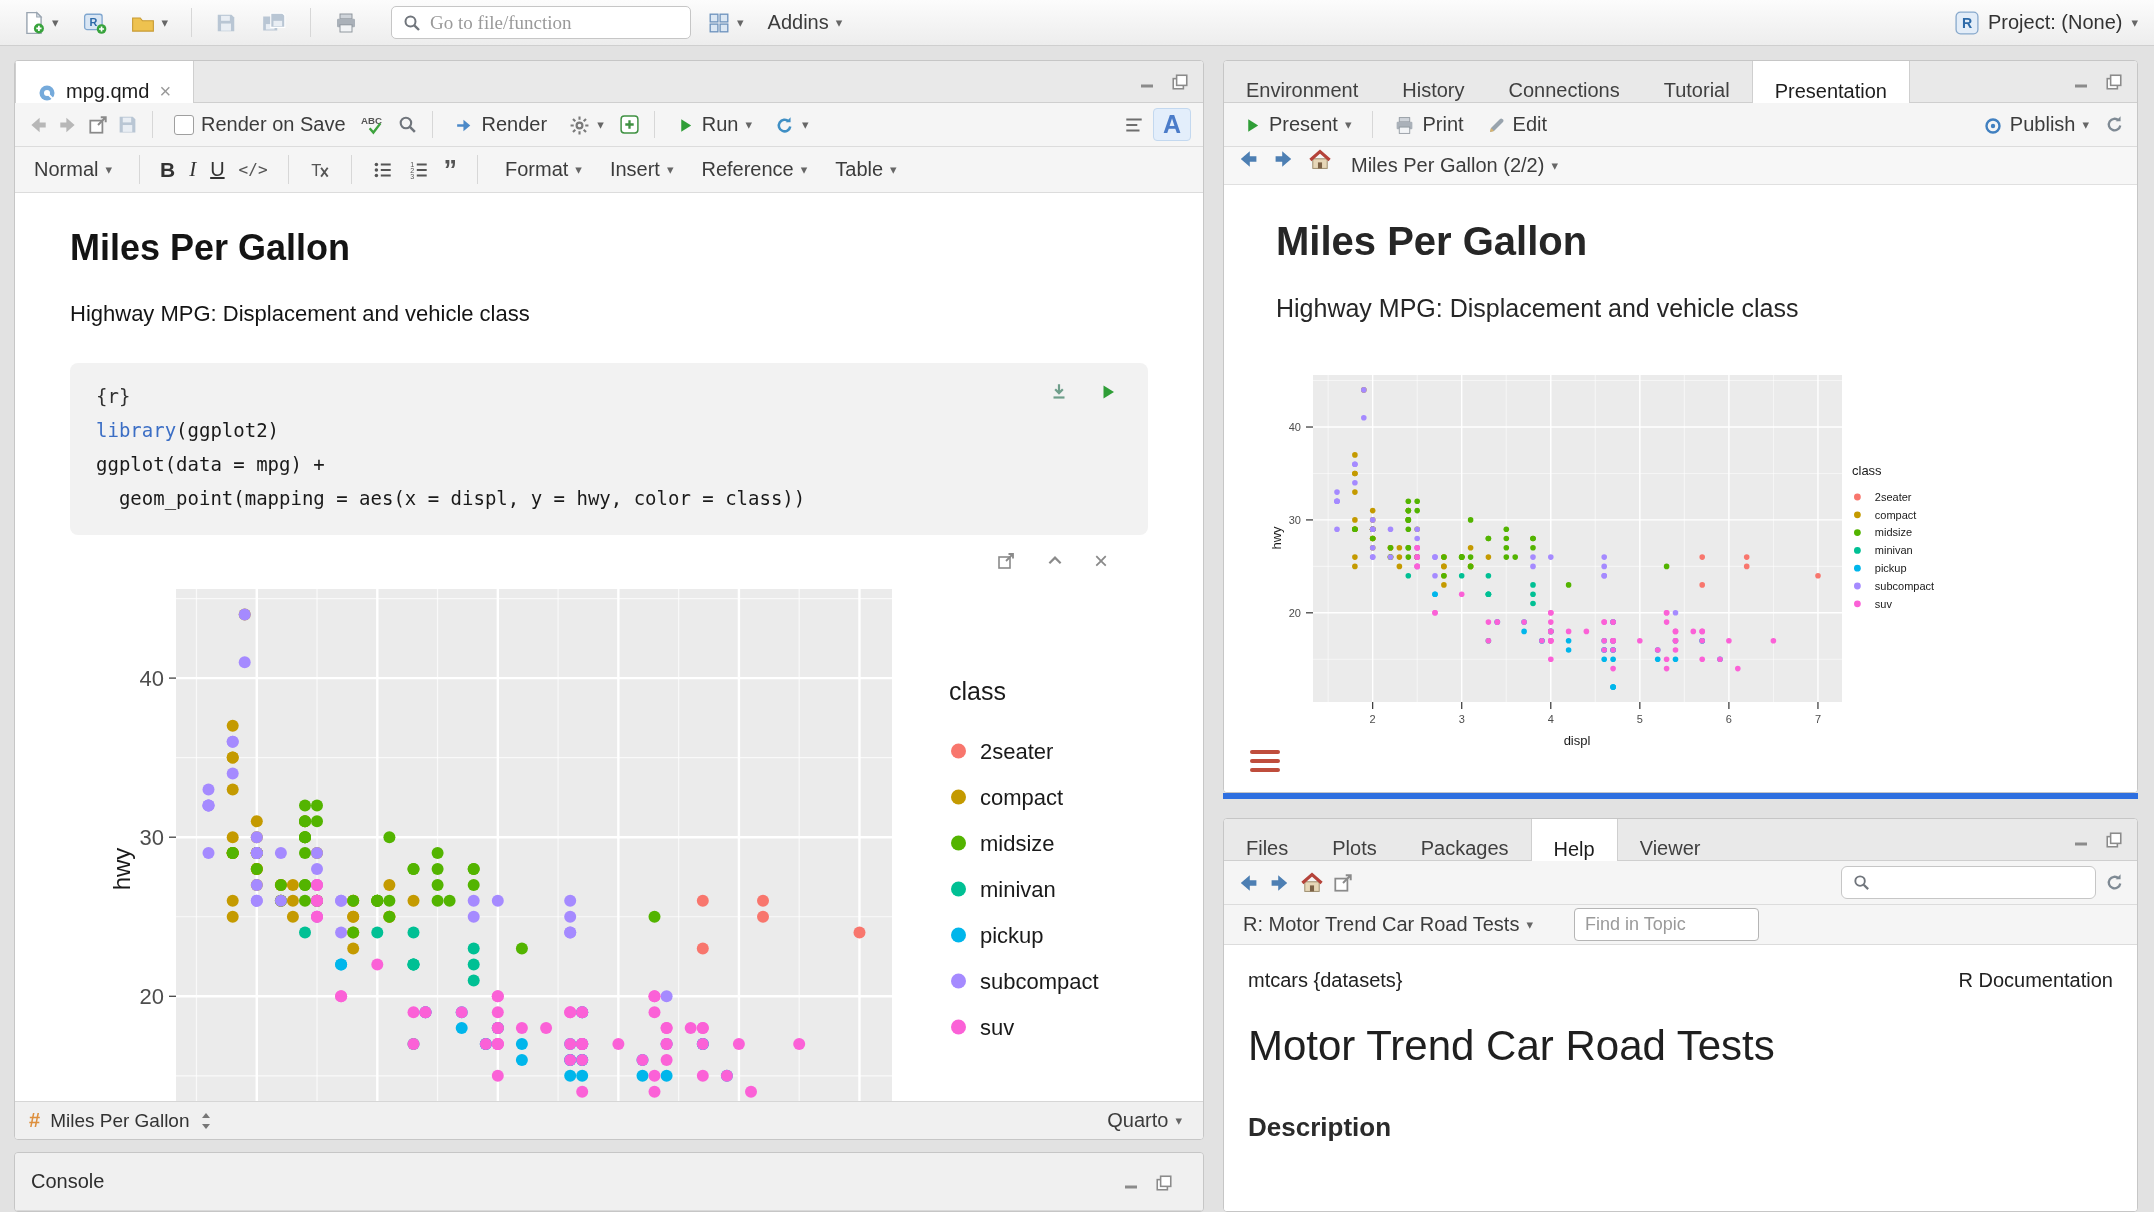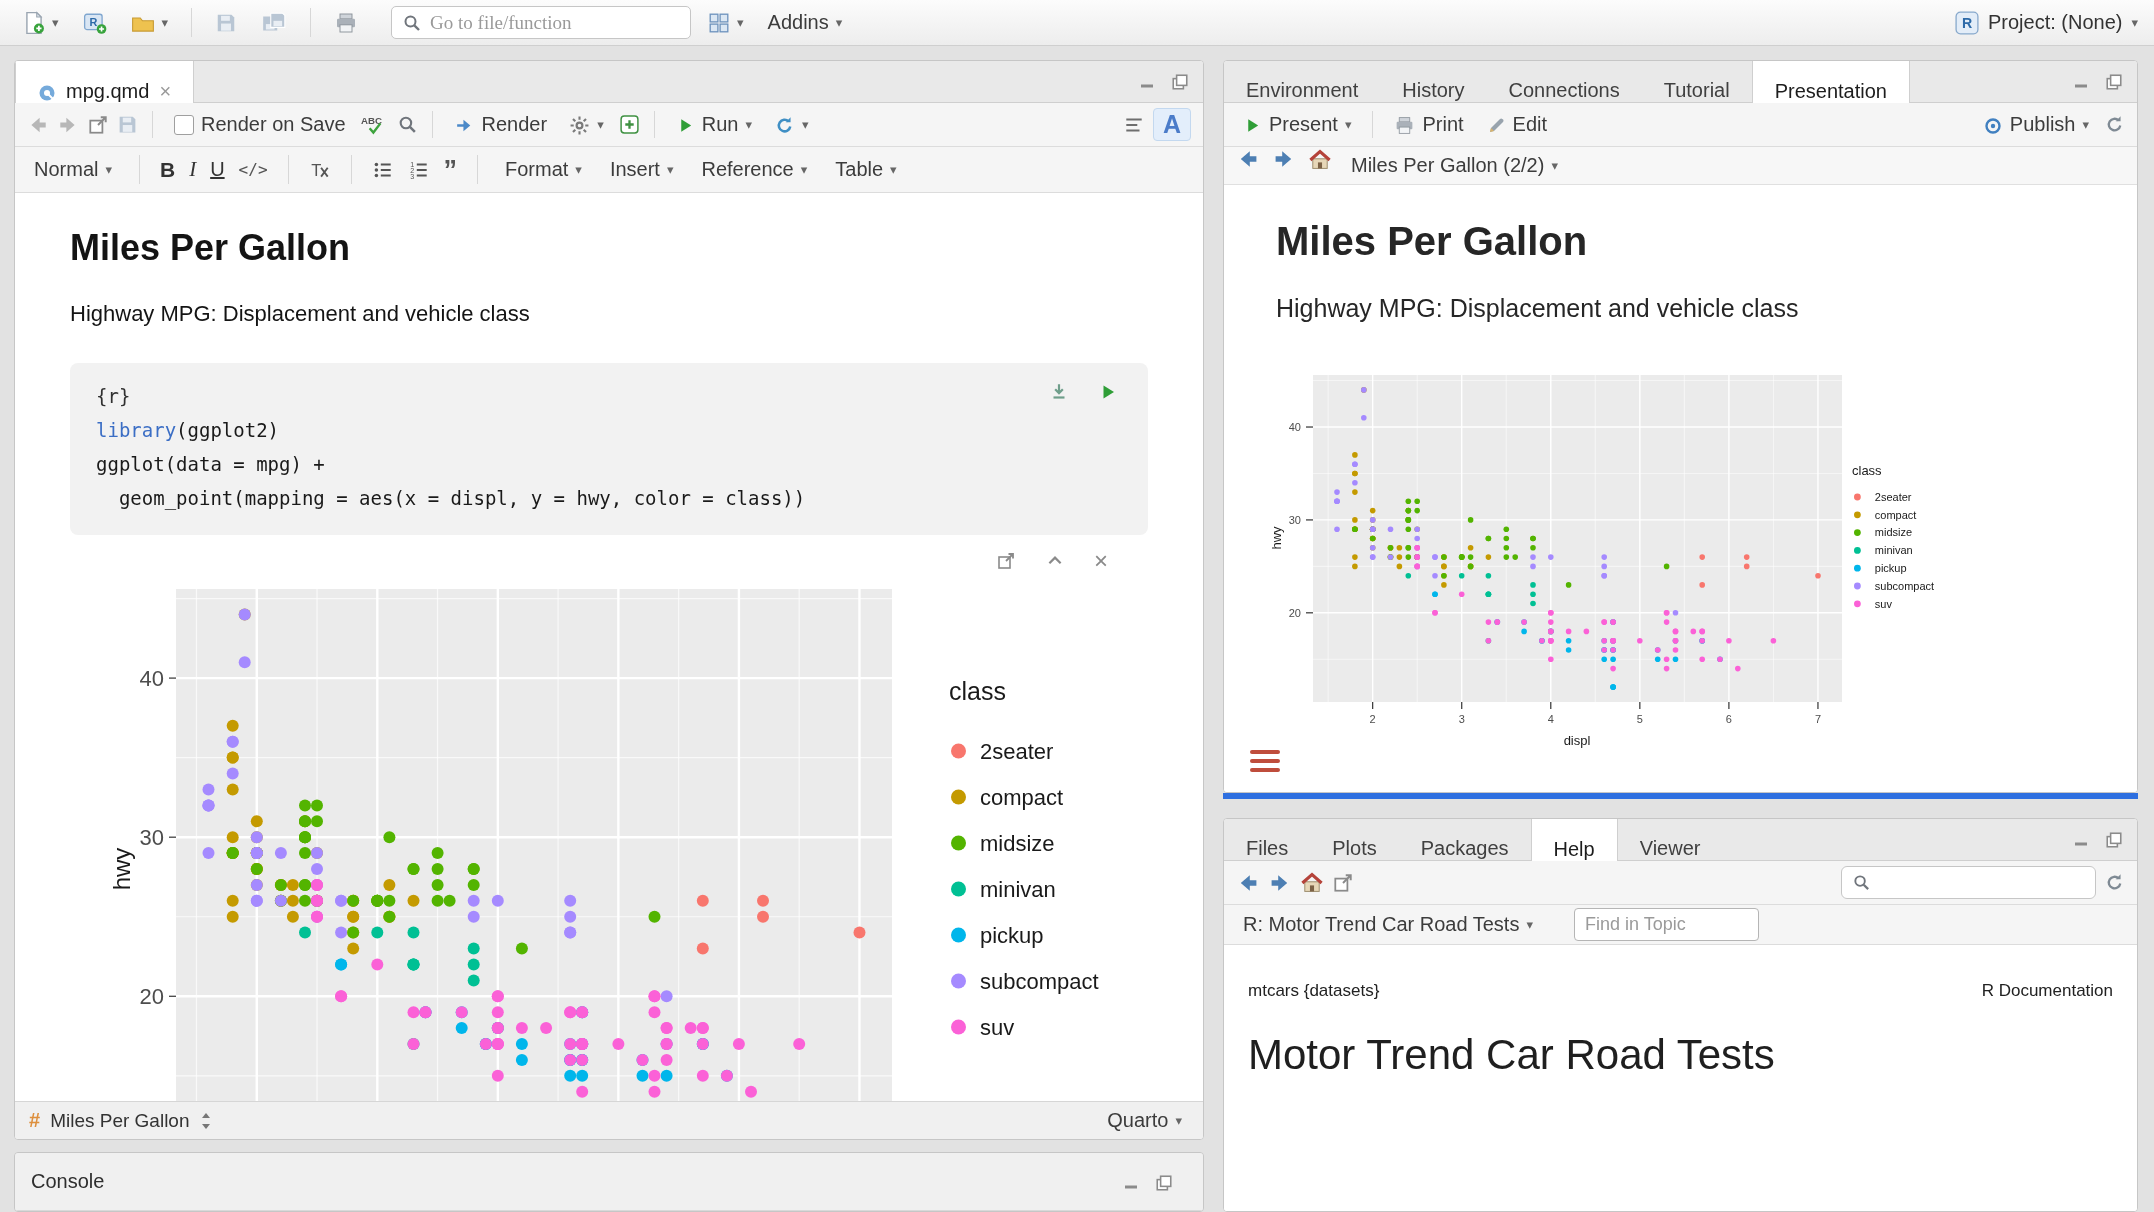--- a/index.html
+++ b/index.html
@@ -52,21 +52,21 @@
 .slide-subtitle{margin:30px 0 0 52px;font-size:25px;color:#262626}
 #slide-plot{display:block;margin:44px 0 0 44px}
 .hamburger{position:absolute;left:26px;bottom:20px;display:flex;flex-direction:column;gap:5px}
 .hamburger span{width:30px;height:4px;background:#bf4d3c;border-radius:2px}
 .navbar{height:38px;background:#f7f7f7;border-bottom:1px solid #e0e0e0;display:flex;padding:0 12px;gap:12px;flex:none;font-size:20px;color:#333}
 
 .hsearch{display:flex;align-items:center;gap:8px;width:255px;height:33px;background:#fff;border:1px solid #c6c6c6;border-radius:6px;padding:0 10px}
 .hsearch input{border:none;outline:none;font-size:18px;width:100%;font-family:inherit}
 .find-input{width:185px;height:33px;border:1px solid #b5b5b5;border-radius:4px;font-size:18px;padding:0 10px;font-family:inherit;color:#444;outline:none;margin-left:26px;background:#fff}
 #help-content{flex:1;overflow:hidden;background:#fff;padding:0 24px}
-.help-hrow{margin-top:36px;display:flex;justify-content:space-between;font-size:17px;color:#222}
+.help-hrow{margin-top:24px;display:flex;justify-content:space-between;font-size:20px;color:#222}
 .help-title{margin-top:30px;font-size:42px;font-weight:500;color:#1f1f1f}
 .help-section{margin-top:42px;font-size:26px;font-weight:bold;color:#2b2b2b}
 
 .arrow{display:inline-flex}.arrow svg{fill:#4d7fb3}
 .arrow.dis svg{fill:#b7b7b7}
 .visualA{font-size:25px;font-weight:bold;color:#4b7cc9;background:#e3eefb;border:1px solid #c3d8ef;border-radius:4px;padding:1px 9px}
 .quote-ic{font-size:27px;color:#555;line-height:18px;font-weight:bold}
 .code-ic{font-family:"DejaVu Sans Mono",monospace;font-size:16px;color:#555}
 .bold-b{font-weight:bold;font-size:21px}.ital-b{font-style:italic;font-family:"Liberation Serif",serif;font-size:21px}.und-b{text-decoration:underline;font-size:20px}
 </style>
@@ -1123,14 +1123,15 @@
       <span class="caret">▾</span>
     </span>
     <input class="find-input" placeholder="Find in Topic" style="">
   </div>
   <div id="help-content">
     <div class="help-hrow">
       <span>mtcars {datasets}</span>
       <span>R Documentation</span>
     </div>
     <div class="help-title">Motor Trend Car Road Tests</div>
+    <div class="help-section">Description</div>
   </div>
 </div>
 
 </body></html>

